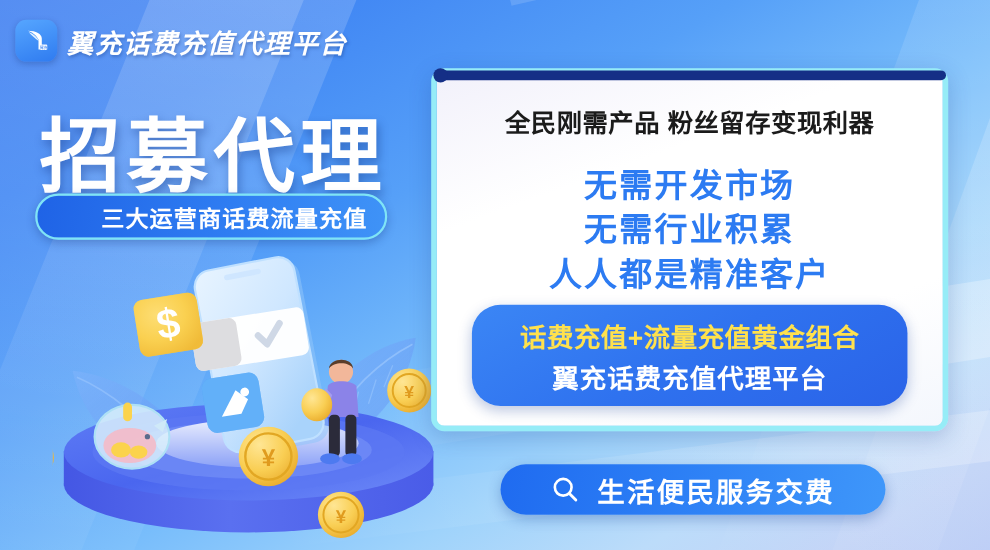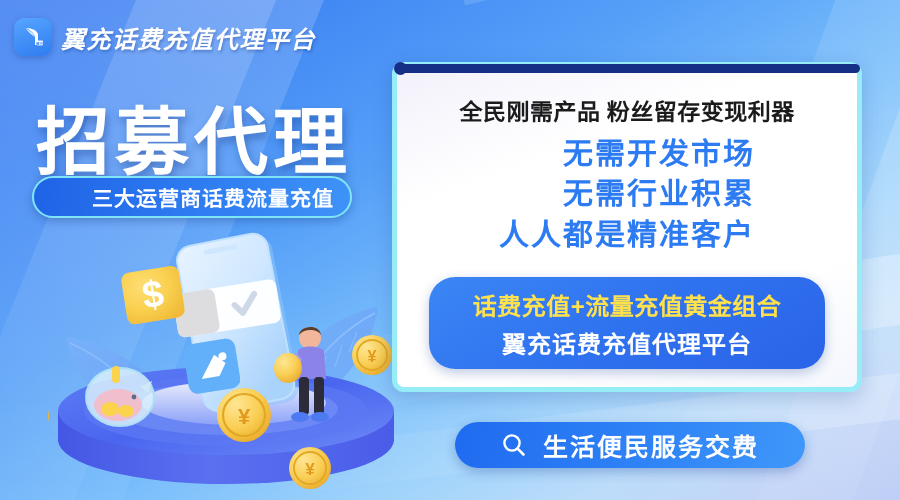--- a/index.html
+++ b/index.html
@@ -174,27 +174,26 @@
     align-items: center;
     padding-top: 26px;
     box-sizing: border-box;
   }
   .card-lead {
     font-size: 23px;
     font-weight: bold;
     color: #1b1b1b;
     letter-spacing: 0.5px;
     white-space: nowrap;
-    font-family: Liberation Serif, serif;
   }
   .card-points {
-    margin-top: 8px;
+    margin-top: 24px;
     display: flex;
     flex-direction: column;
-    align-items: flex-end;
+    align-items: center;
     gap: 2px;
   }
   .card-points .pt {
     font-size: 30px;
     font-weight: bold;
     color: #2c7bf2;
     letter-spacing: 2px;
     line-height: 1.28;
     white-space: nowrap;
   }

